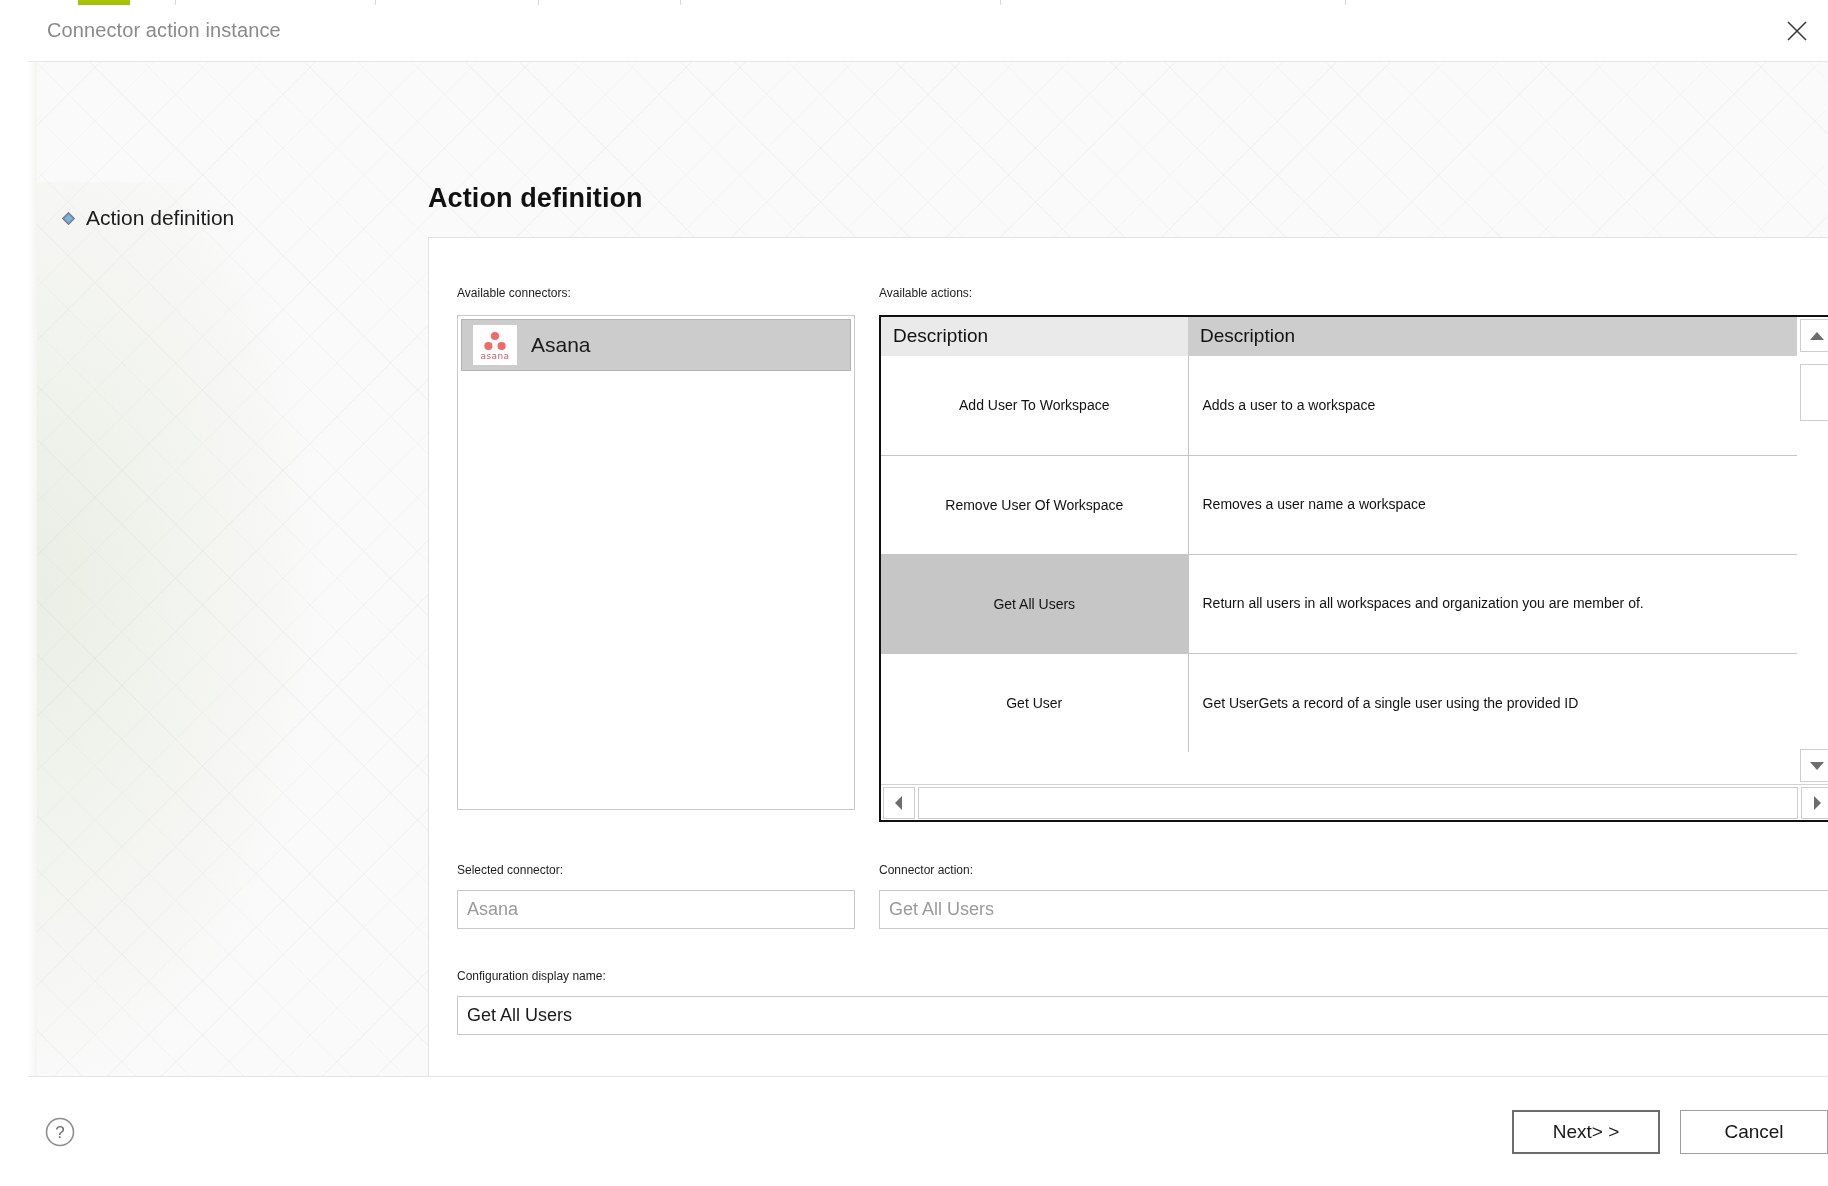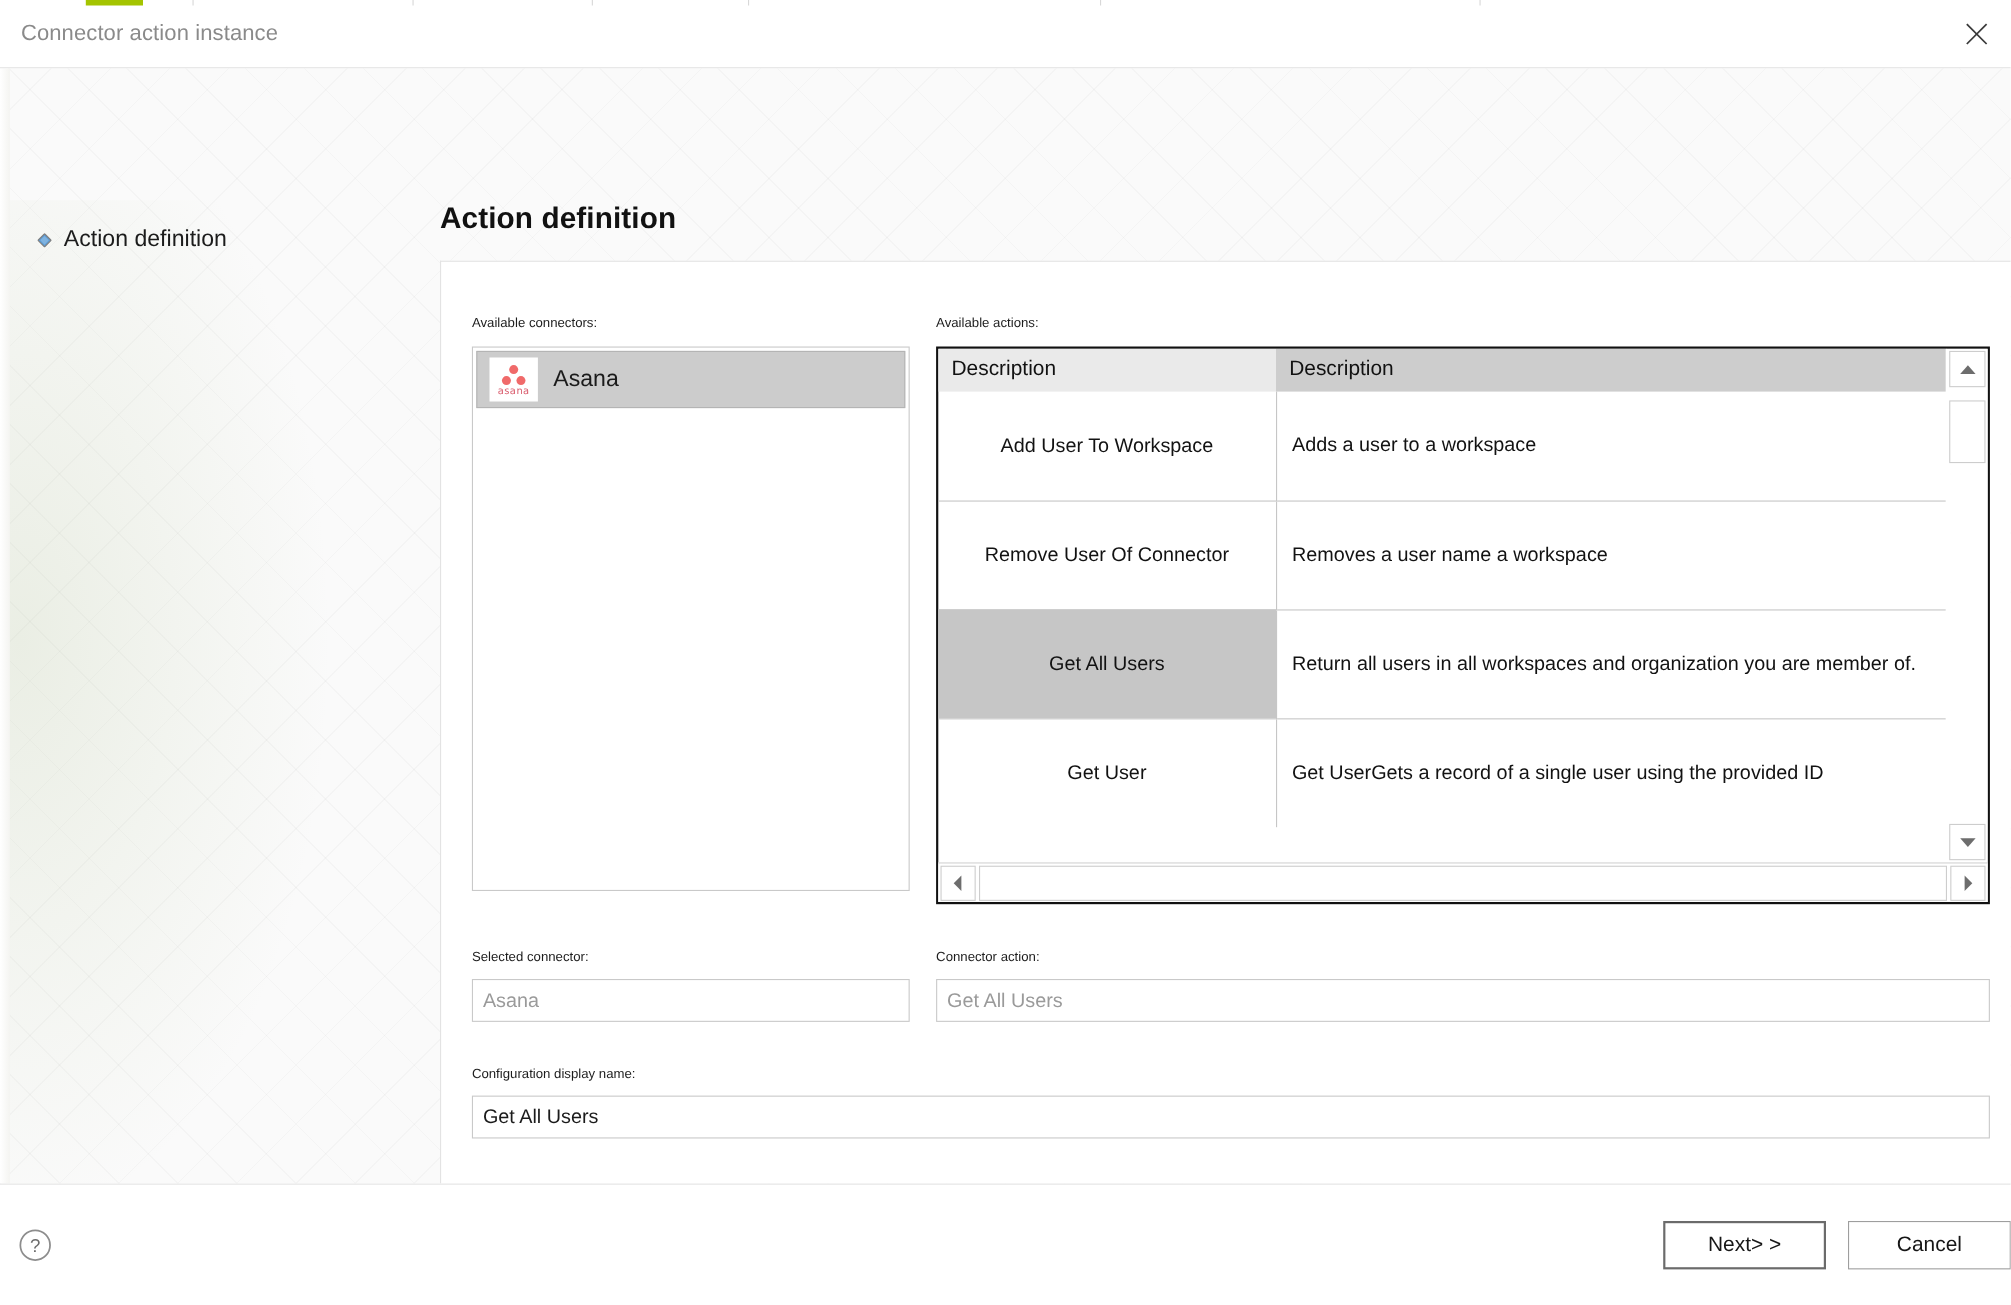--- a/index.html
+++ b/index.html
@@ -11,20 +11,21 @@
     background: #ffffff;
   }
 
   
   .window {
     position: relative;
     width: 1828px; height: 1186px;
     background: #ffffff;
     display: flex;
     flex-direction: column;
+    padding-left: 28px;
   }
 
   
   .behind-strip {
     position: absolute;
     top: 0; left: 0;
     width: 1828px; height: 5px;
     background: #ffffff;
     z-index: 5;
   }
@@ -220,21 +221,21 @@
     color: #121212;
     text-align: left;
     padding: 6px 0 8px 12px;
     height: 39px;
     vertical-align: middle;
   }
   th.h-name { background: #eaeaea; width: 307px; }
   th.h-desc { background: #cdcdcd; }
   table.actions td {
     border-top: 1px solid #c6c6c6;
-    font-size: 18px;
+    font-size: 14px;
     color: #121212;
     vertical-align: middle;
     height: 99px;
   }
   td.c-name {
     width: 307px;
     text-align: center;
     padding: 0 8px;
     border-right: 1px solid #c6c6c6;
   }
@@ -426,21 +427,21 @@
                         <th class="h-name">Description</th>
                         <th class="h-desc">Description</th>
                       </tr>
                     </thead>
                     <tbody>
                       <tr>
                         <td class="c-name">Add User To Workspace</td>
                         <td class="c-desc">Adds a user to a workspace</td>
                       </tr>
                       <tr>
-                        <td class="c-name">Remove User Of Connector</td>
+                        <td class="c-name">Remove User Of Workspace</td>
                         <td class="c-desc">Removes a user name a workspace</td>
                       </tr>
                       <tr class="selected">
                         <td class="c-name">Get All Users</td>
                         <td class="c-desc">Return all users in all workspaces and organization you are member of.</td>
                       </tr>
                       <tr>
                         <td class="c-name">Get User</td>
                         <td class="c-desc">Get UserGets a record of a single user using the provided ID</td>
                       </tr>

